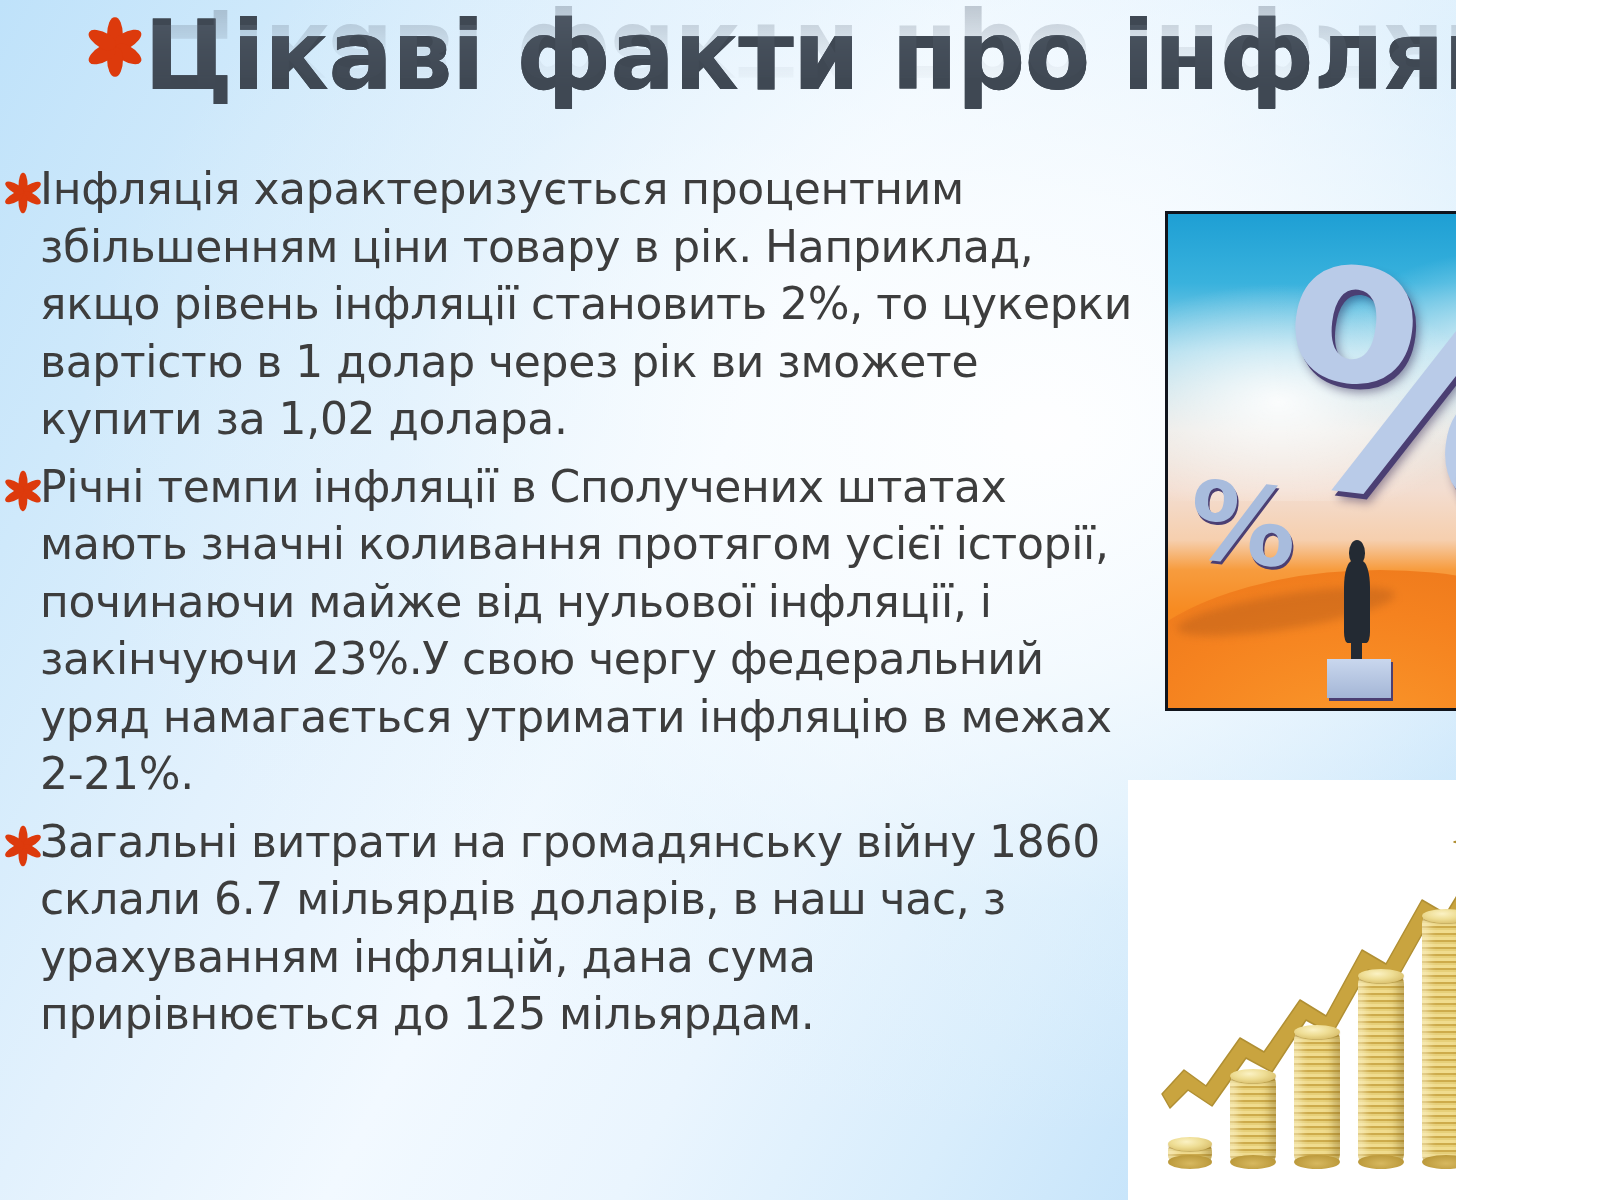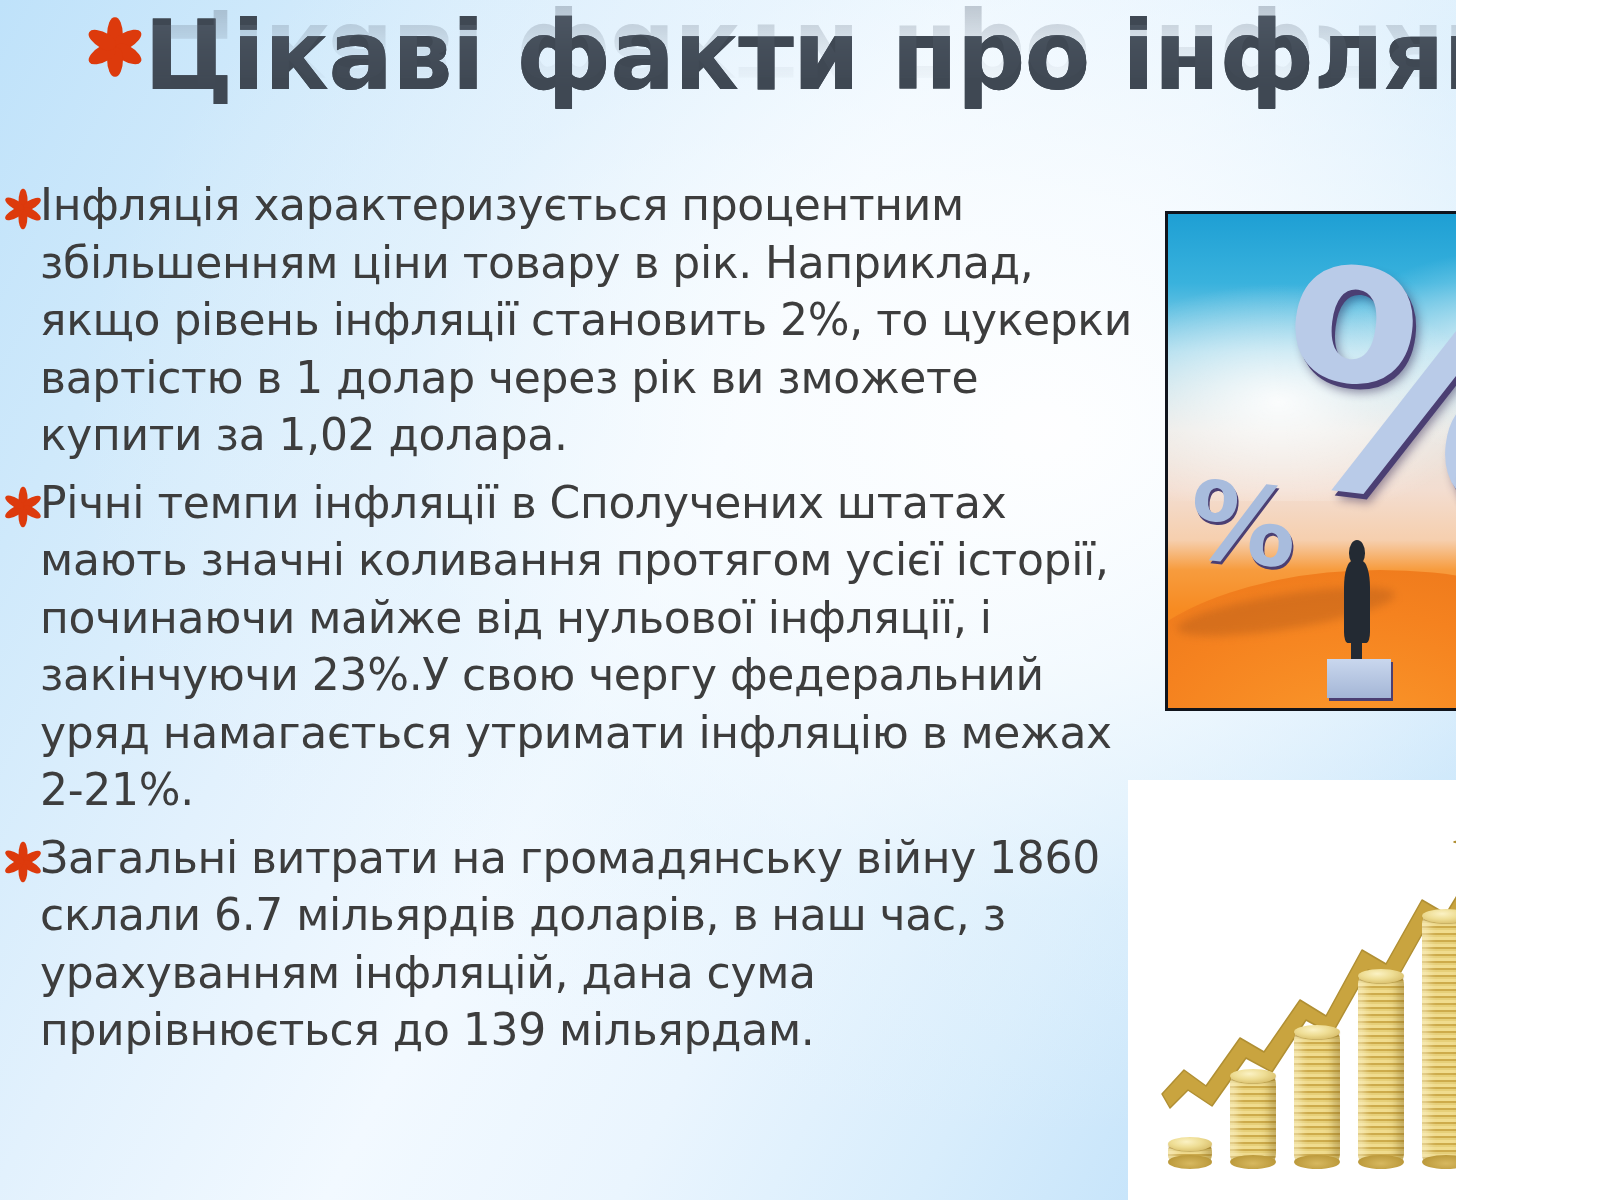--- a/index.html
+++ b/index.html
@@ -84,21 +84,20 @@
     -webkit-mask-image: linear-gradient(to top, rgba(0,0,0,0.88) 0%, rgba(0,0,0,0.30) 42%, rgba(0,0,0,0) 80%);
     mask-image: linear-gradient(to top, rgba(0,0,0,0.88) 0%, rgba(0,0,0,0.30) 42%, rgba(0,0,0,0) 80%);
   }
 
   
   .body-zone {
     position: absolute;
     left: 0px;
     top: 160px;
     width: 1150px;
-    margin-top: 16px;
   }
   .bullet-row {
     position: relative;
     display: flex;
     align-items: flex-start;
     margin-bottom: 10px;
   }
   .bullet-mark {
     flex: 0 0 auto;
     width: 34px;
@@ -342,21 +341,21 @@
       <div class="bullet-mark">
         <div class="flower">
           <span class="p1"></span>
             <span class="p2"></span>
             <span class="p3"></span>
           <span class="p4"></span>
             <span class="p5"></span>
             <span class="p6"></span>
         </div>
       </div>
-      <div class="bullet-text">Загальні витрати на громадянську війну 1860 склали 6.7 мільярдів доларів, в наш час, з урахуванням інфляцій, дана сума прирівнюється до 139 мільярдам.</div>
+      <div class="bullet-text">Загальні витрати на громадянську війну 1860 склали 6.7 мільярдів доларів, в наш час, з урахуванням інфляцій, дана сума прирівнюється до 125 мільярдам.</div>
     </div>
 
   </div>
 
   <div class="pic-percent">
     <div class="pc-sky-cloud"></div>
     <div class="pc-ground"></div>
     <div class="pc-ground-shade"></div>
 
     <div class="pc-pct pc-pct-big">%</div>

